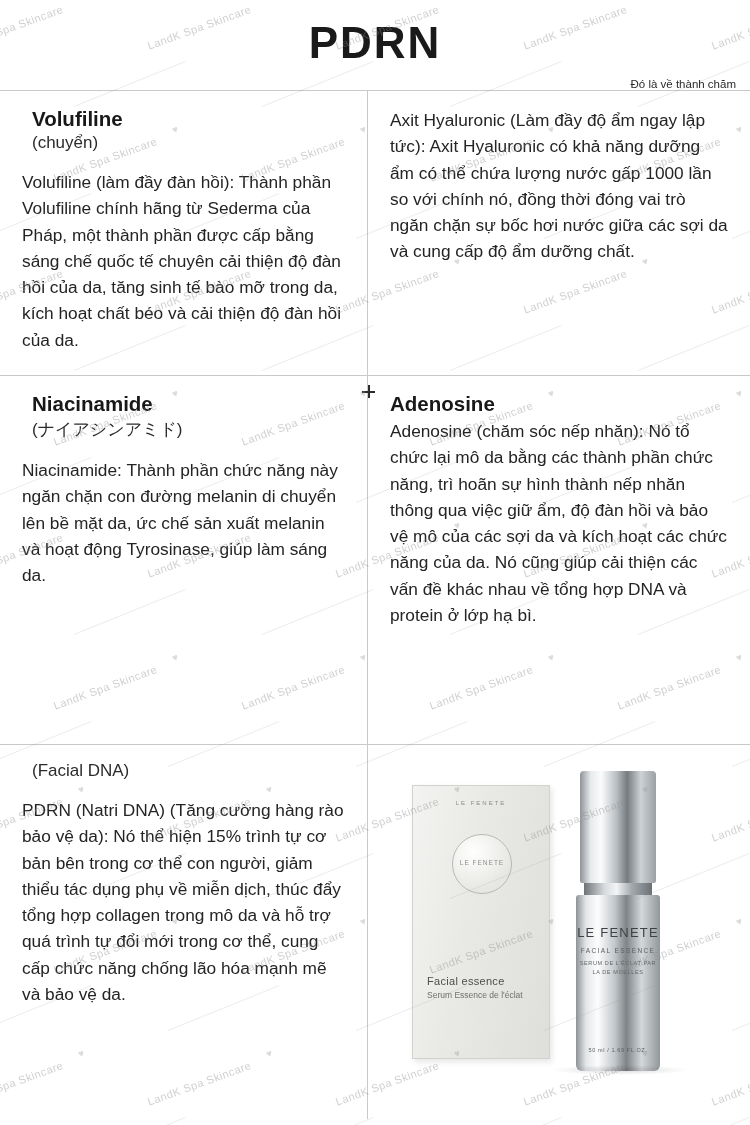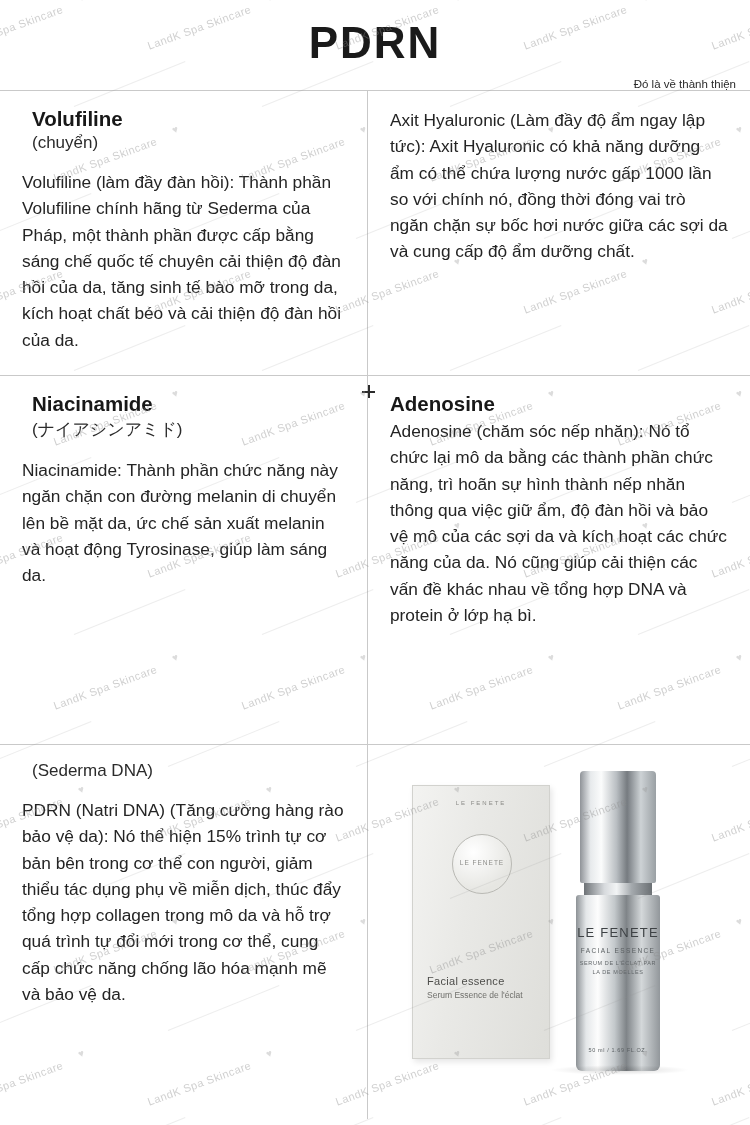--- a/index.html
+++ b/index.html
@@ -259,21 +259,21 @@
     position: absolute;
     background: #2b2b2b;
   }
   .cross-mark:before { left: 6px; top: 0; width: 1.6px; height: 13px; }
   .cross-mark:after  { top: 6px; left: 0; height: 1.6px; width: 13px; }
 </style>
 </head>
 <body>
 
 <h1 class="page-title">PDRN</h1>
-<div class="subtitle">Đó là về thành thiện</div>
+<div class="subtitle">Đó là về thành chăm</div>
 
 <div class="rule"></div>
 
 <div class="grid-row row-1">
   <div class="cell left">
     <h2 class="card-title pad-left">Volufiline</h2>
     <div class="card-sub pad-left">(chuyển)</div>
     <p class="card-body">Volufiline (làm đầy đàn hồi): Thành phần Volufiline chính hãng từ Sederma của Pháp, một thành phần được cấp bằng sáng chế quốc tế chuyên cải thiện độ đàn hồi của da, tăng sinh tế bào mỡ trong da, kích hoạt chất béo và cải thiện độ đàn hồi của da.</p>
   </div>
   <div class="cell right">
@@ -292,21 +292,21 @@
   <div class="cell right">
     <h2 class="card-title">Adenosine</h2>
     <p class="card-body">Adenosine (chăm sóc nếp nhăn): Nó tổ chức lại mô da bằng các thành phần chức năng, trì hoãn sự hình thành nếp nhăn thông qua việc giữ ẩm, độ đàn hồi và bảo vệ mô của các sợi da và kích hoạt các chức năng của da. Nó cũng giúp cải thiện các vấn đề khác nhau về tổng hợp DNA và protein ở lớp hạ bì.</p>
   </div>
 </div>
 
 <div class="rule"></div>
 
 <div class="grid-row row-3">
   <div class="cell left">
-    <div class="card-sub pad-left">(Sederma DNA)</div>
+    <div class="card-sub pad-left">(Facial DNA)</div>
     <p class="card-body">PDRN (Natri DNA) (Tăng cường hàng rào bảo vệ da): Nó thể hiện 15% trình tự cơ bản bên trong cơ thể con người, giảm thiểu tác dụng phụ về miễn dịch, thúc đẩy tổng hợp collagen trong mô da và hỗ trợ quá trình tự đổi mới trong cơ thể, cung cấp chức năng chống lão hóa mạnh mẽ và bảo vệ da.</p>
   </div>
   <div class="cell right">
     <div class="product-wrap">
       <div class="prod-box">
         <div class="brandtop">LE FENETE</div>
         <div class="seal">
           <span>LE FENETE</span>
         </div>
         <div class="labelblock">

